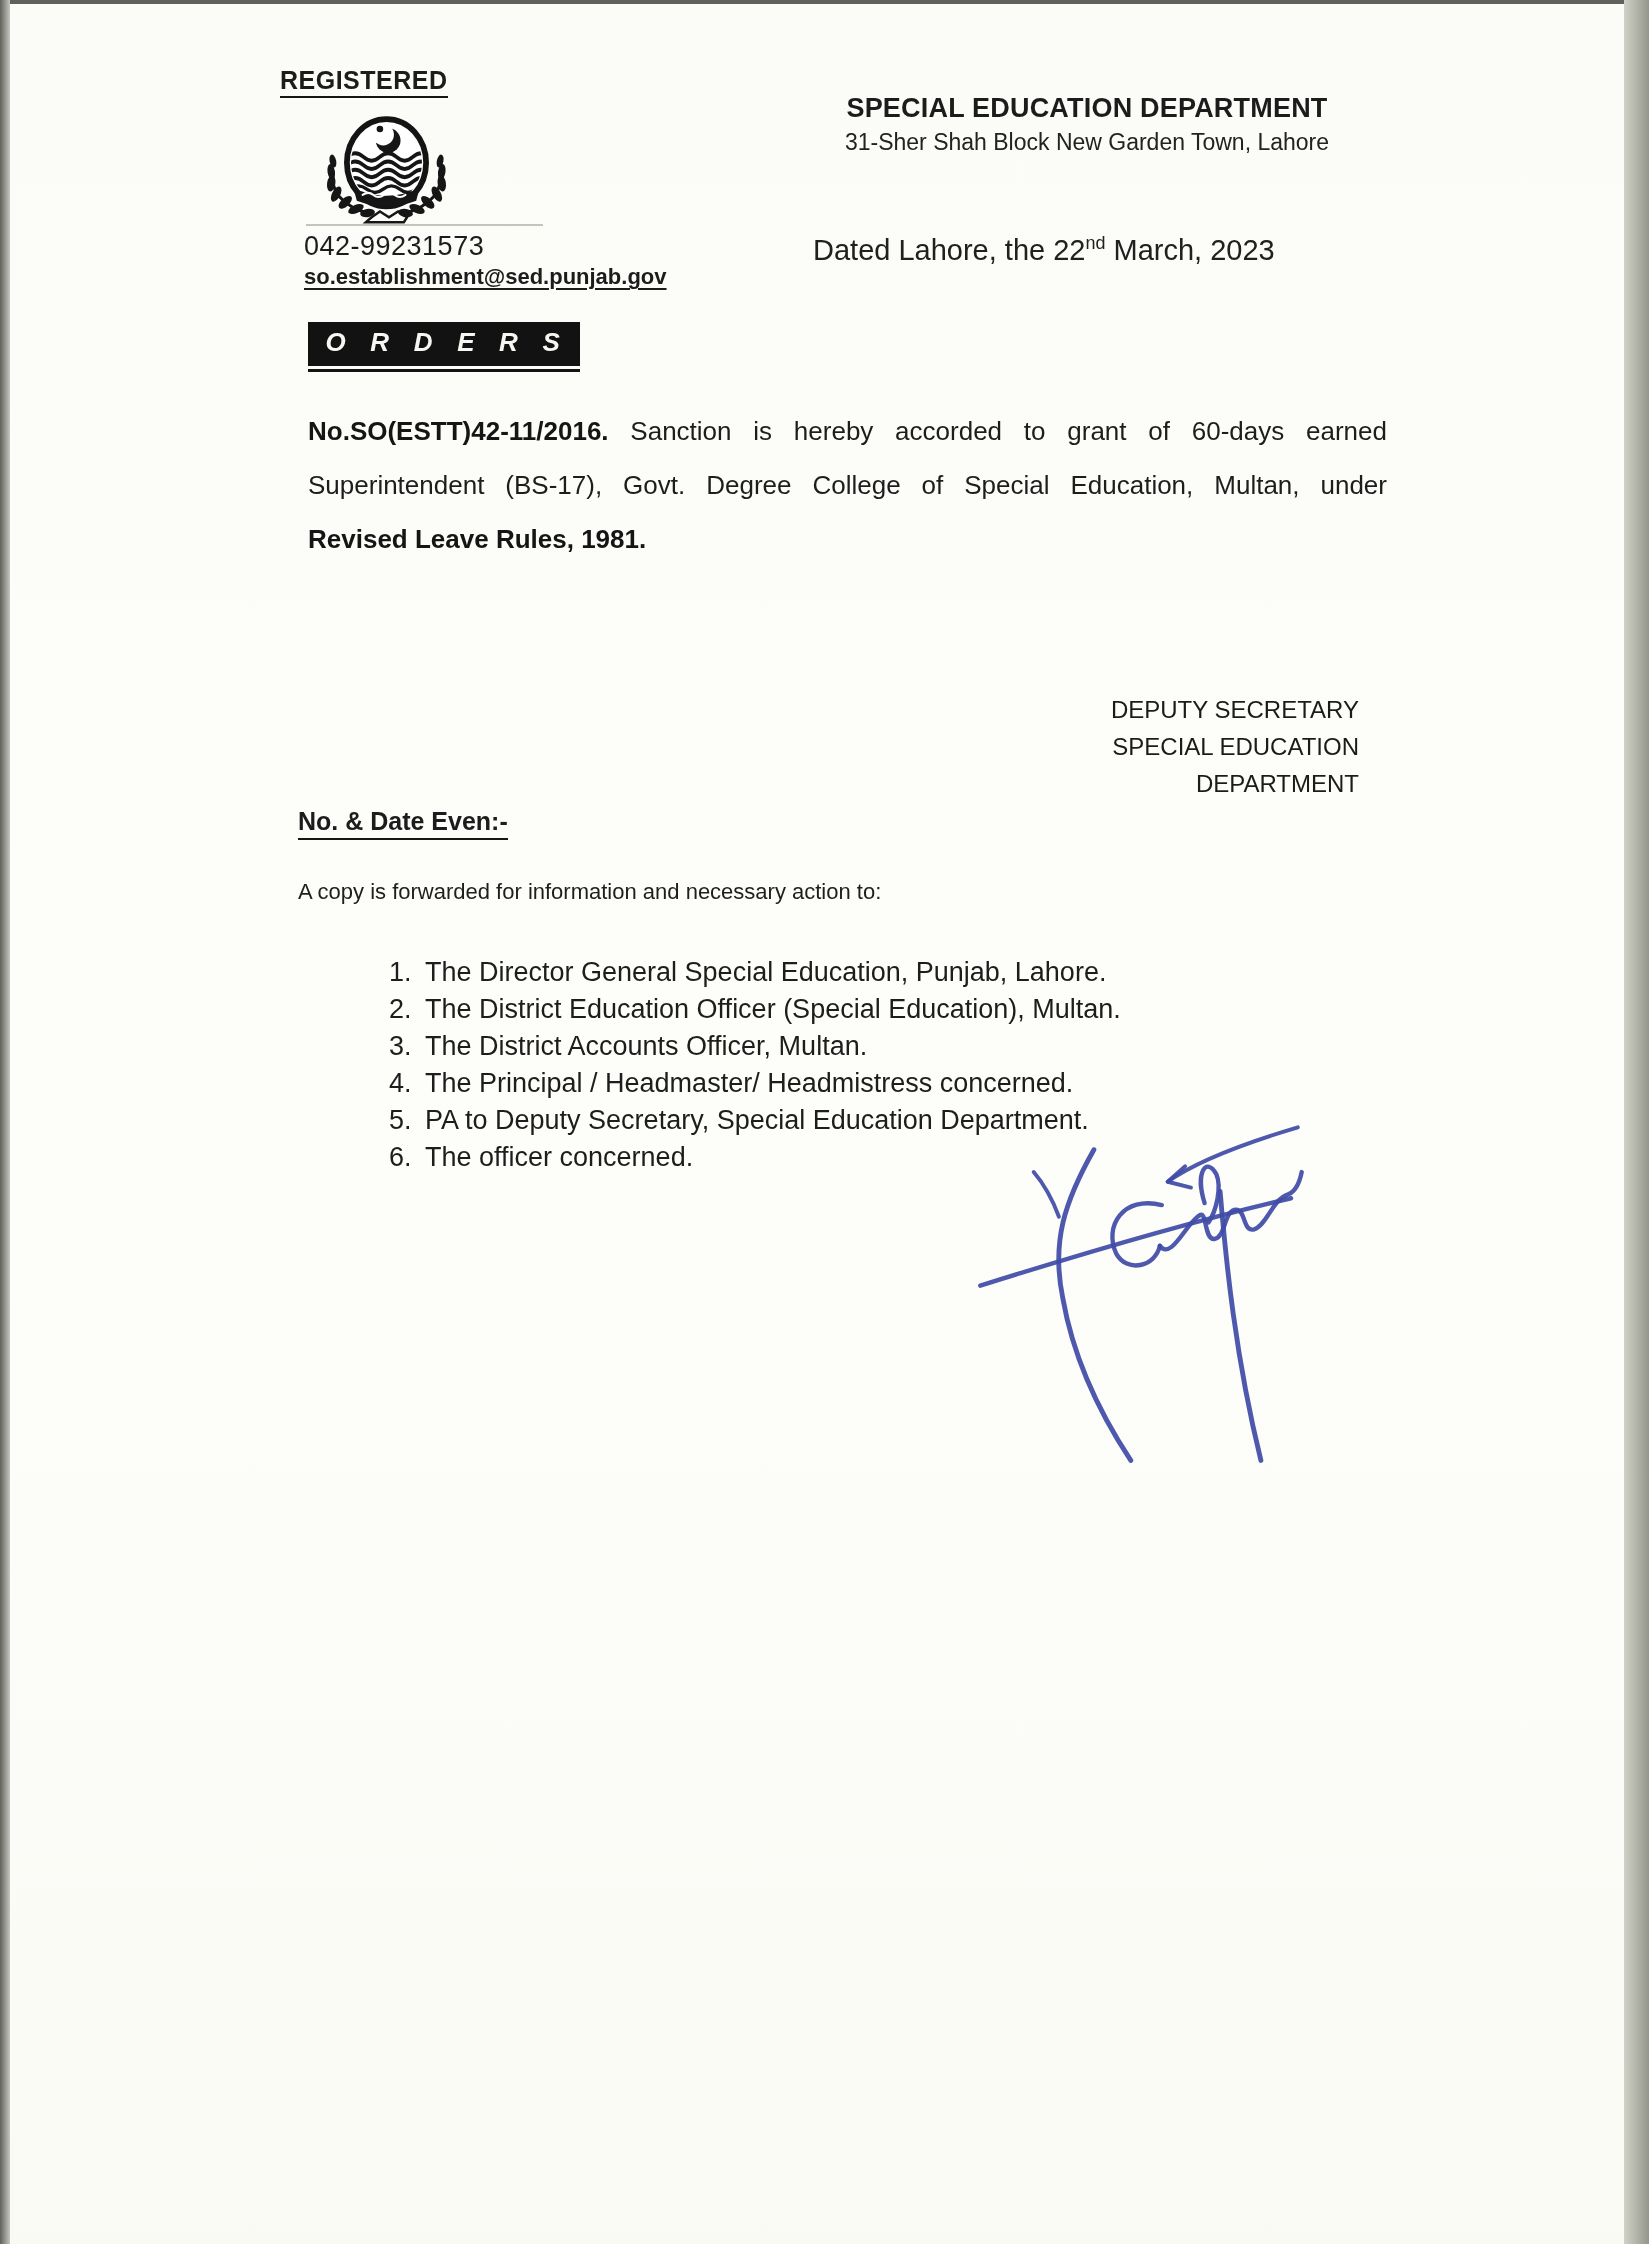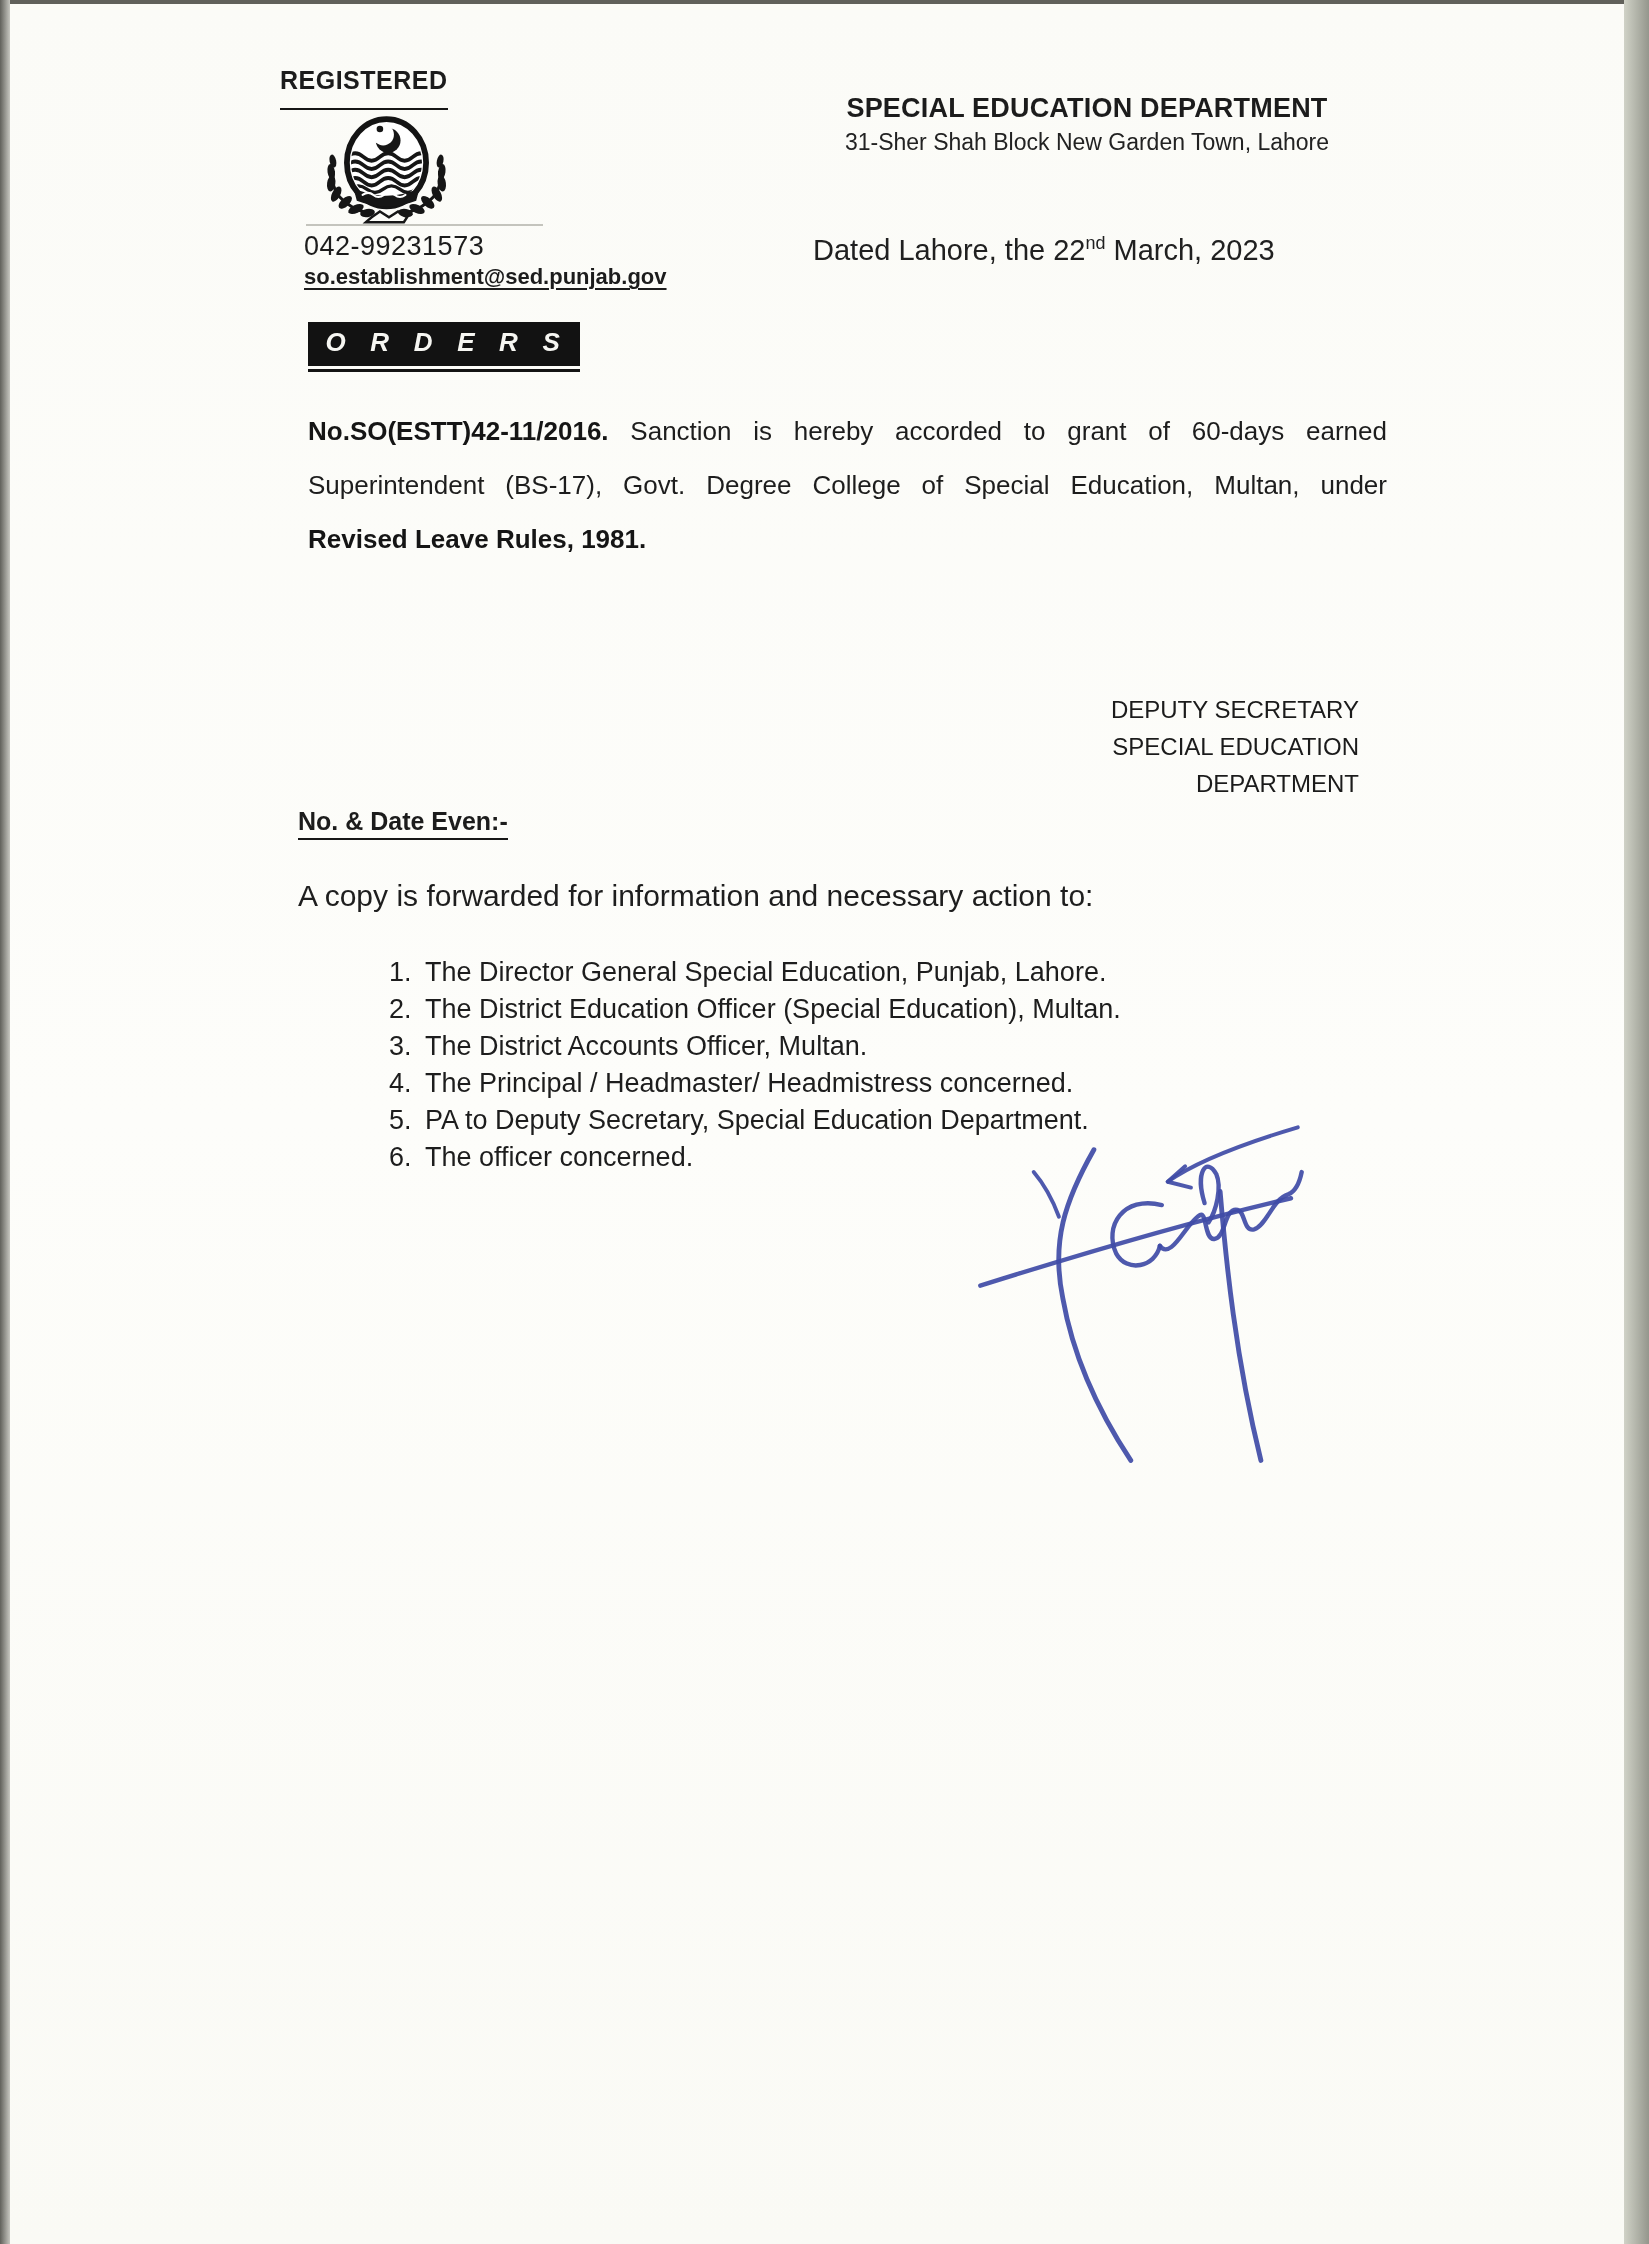--- a/index.html
+++ b/index.html
@@ -11,21 +11,21 @@
     font-family:"Liberation Sans","DejaVu Sans",sans-serif;
     color:#1c1c1c;
   }
   .abs{position:absolute;}
   
   .edge-top{left:0;top:0;width:1650px;height:3.9px;background:#45453f;opacity:.85;}
   .edge-left{left:0;top:0;width:9.7px;height:2244px;background:linear-gradient(90deg,#61615b,#c7c7c0);}
   .edge-right{right:0;top:0;width:26px;height:2244px;background:linear-gradient(90deg,#d0d2c7,#92948a);}
   
   .registered{left:280px;top:66px;font-size:25px;font-weight:700;letter-spacing:0.5px;
-    border-bottom:2.9px solid #161616;padding-bottom:13px;}
+    border-bottom:2.9px solid #161616;padding-bottom:1px;}
   .crest{left:304px;top:109px;}
   .crest-rule{left:306px;top:224px;width:237px;height:1.9px;background:#c4c4bd;}
   .phone{left:304px;top:231px;font-size:27px;font-weight:400;letter-spacing:0.5px;}
   .email{left:304px;top:264px;font-size:22px;font-weight:700;
     text-decoration:underline;text-decoration-thickness:2.4px;text-underline-offset:3.9px;}
   
   .letterhead{left:786px;top:91px;width:602px;text-align:center;}
   .letterhead .gov{font-size:27px;font-weight:700;line-height:35px;letter-spacing:0.2px;}
   .letterhead .dept{font-size:27px;font-weight:700;line-height:35px;letter-spacing:0.2px;}
   .letterhead .addr{font-size:23px;line-height:29px;margin-top:1.9px;color:#222;}
@@ -38,21 +38,21 @@
   
   .order-para{left:308px;top:404px;width:1079px;font-size:26px;line-height:54px;color:#1d1d1d;}
   .order-para .jline{text-align:justify;text-align-last:justify;white-space:nowrap;}
   .order-para b{font-weight:700;color:#151515;}
   
   .signatory{left:966px;top:691px;width:393px;text-align:right;
     font-size:24px;font-weight:400;line-height:37px;color:#1b1b1b;}
   
   .no-date{left:298px;top:807px;font-size:25px;font-weight:700;
     border-bottom:2.9px solid #161616;padding-bottom:1.9px;}
-  .copy-intro{left:298px;top:879px;font-size:30px;color:#1e1e1e;}
+  .copy-intro{left:298px;top:879px;font-size:22px;color:#1e1e1e;}
   .copy-list{left:389px;top:954px;font-size:27px;color:#1d1d1d;}
   .copy-list .li{display:flex;line-height:37px;}
   .copy-list .num{width:36px;flex:none;}
   
   .sig-block{left:966px;top:1287px;width:398px;text-align:center;
     font-size:24px;font-weight:700;line-height:36px;color:#191919;z-index:1;}
   .signature-svg{left:956px;top:1106px;z-index:2;}
   .sig-stroke{fill:none;stroke:#3f4ba6;stroke-linecap:round;stroke-linejoin:round;opacity:.92;}
   .ink-black{fill:#161616;}
   .ink-stroke{fill:none;stroke:#161616;}

